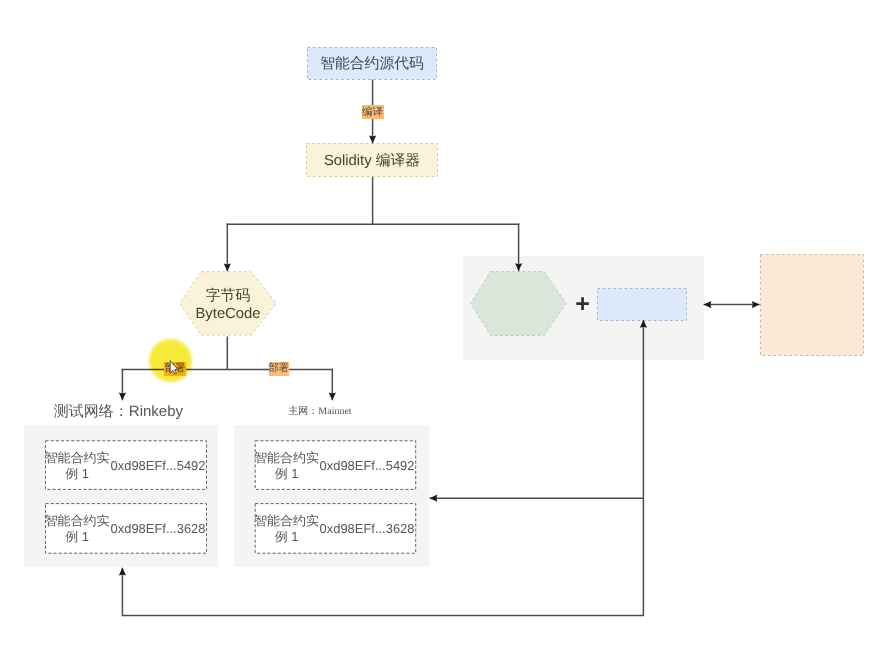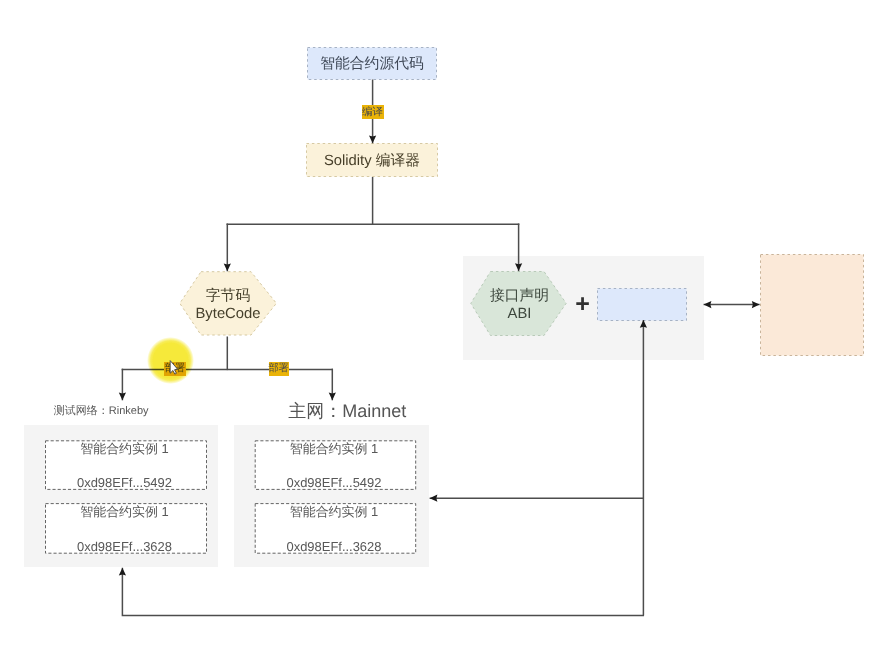--- a/index.html
+++ b/index.html
@@ -5,25 +5,25 @@
   html,body{margin:0;padding:0;}
   *{-webkit-font-smoothing:antialiased;text-rendering:geometricPrecision;}
   body{width:891px;height:665px;background:#ffffff;
        font-family:"Liberation Sans",sans-serif;position:relative;overflow:hidden;}
   #stage{position:absolute;left:0;top:0;width:891px;height:665px;}
   .layer{position:absolute;left:0;top:0;width:891px;height:665px;}
   .grp{position:absolute;background:#f4f4f4;}
   .node{position:absolute;box-sizing:border-box;display:flex;flex-direction:column;
         align-items:center;justify-content:center;text-align:center;}
   .lbl{position:absolute;white-space:nowrap;}
-  .edgelbl{position:absolute;white-space:nowrap;background:#eab308;display:flex;
+  .edgelbl{position:absolute;white-space:nowrap;background:#fdba74;display:flex;
            align-items:center;justify-content:center;
            font-size:10.2px;line-height:1;color:#4a4a4a;}
-  .ins{position:absolute;box-sizing:border-box;display:flex;flex-direction:column;
-       align-items:center;justify-content:space-between;text-align:center;
+  .ins{position:absolute;box-sizing:border-box;display:flex;flex-direction:row;
+       align-items:center;justify-content:center;text-align:center;
        font-size:12.95px;color:#585858;line-height:16px;}
   #cursorlayer{position:absolute;left:0;top:0;width:891px;height:665px;pointer-events:none;}
   #hl{position:absolute;left:146.7px;top:337.3px;width:47px;height:47px;border-radius:50%;
       background:radial-gradient(circle closest-side,#f6e93a 0%,#f6e93a 74%,rgba(246,233,58,0.85) 84%,rgba(246,233,58,0.4) 93%,rgba(246,233,58,0) 100%);
       mix-blend-mode:multiply;}
 </style>
 </head>
 <body>
 
 <div id="stage">
@@ -68,29 +68,25 @@
 <div class="node" style="left:307px;top:48px;width:130px;height:33px;font-size:14.8px;color:#3f4857;">
       <span>智能合约源代码</span>
     </div>
 <div class="node" style="left:180px;top:273px;width:96px;height:66px;font-size:14.8px;color:#46402c;line-height:17.6px;">
       <span>字节码</span>
       <span>ByteCode</span>
     </div>
 <div class="node" style="left:306px;top:144px;width:132px;height:34px;font-size:14.8px;color:#473f29;">
       <span>Solidity 编译器</span>
     </div>
-<div class="node" style="left:471px;top:272.5px;width:97px;height:66px;font-size:14.8px;color:#3d473d;line-height:17.2px;">
-      <span>接口声明</span>
-      <span>ABI</span>
-    </div>
 <div class="node" style="left:572px;top:292.5px;width:21px;height:22px;font-size:25px;color:#313131;font-weight:700;line-height:22px;">
       <span>+</span>
     </div>
-<div class="lbl" style="left:53.8px;top:404.6px;font-size:11px;color:#555555;line-height:13px;text-align:center;"><span>测试网络：Rinkeby</span></div>
-<div class="lbl" style="left:288.3px;top:404.6px;font-size:18px;color:#555555;line-height:13px;"><span>主网：Mainnet</span></div>
+<div class="lbl" style="left:53.8px;top:404.6px;font-size:15px;color:#555555;line-height:13px;text-align:center;"><span>测试网络：Rinkeby</span></div>
+<div class="lbl" style="left:288.3px;top:404.6px;font-size:10px;color:#555555;line-height:13px;font-family:Liberation Serif, serif;"><span>主网：Mainnet</span></div>
 <div class="ins" style="left:43.5px;top:440.8px;width:162px;height:50px;">
       <span>智能合约实例 1</span>
       <span>0xd98EFf...5492</span>
     </div>
 <div class="ins" style="left:43.5px;top:503.6px;width:162px;height:51px;">
       <span>智能合约实例 1</span>
       <span>0xd98EFf...3628</span>
     </div>
 <div class="ins" style="left:253.5px;top:440.8px;width:161px;height:50px;">
       <span>智能合约实例 1</span>

